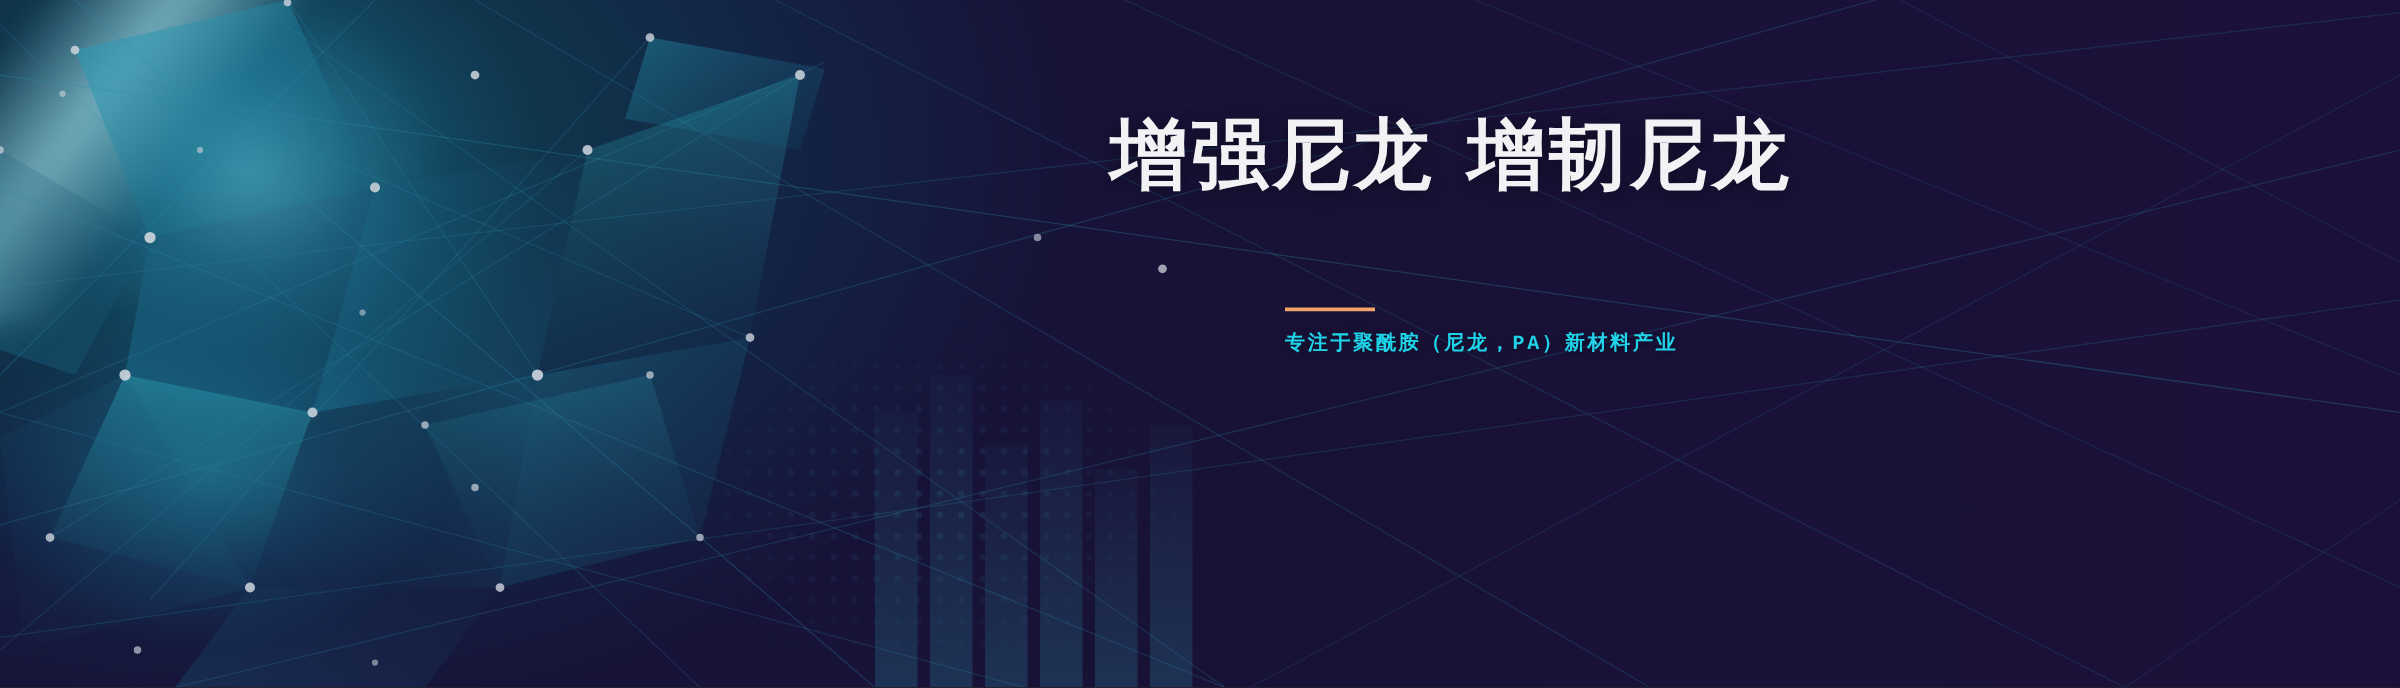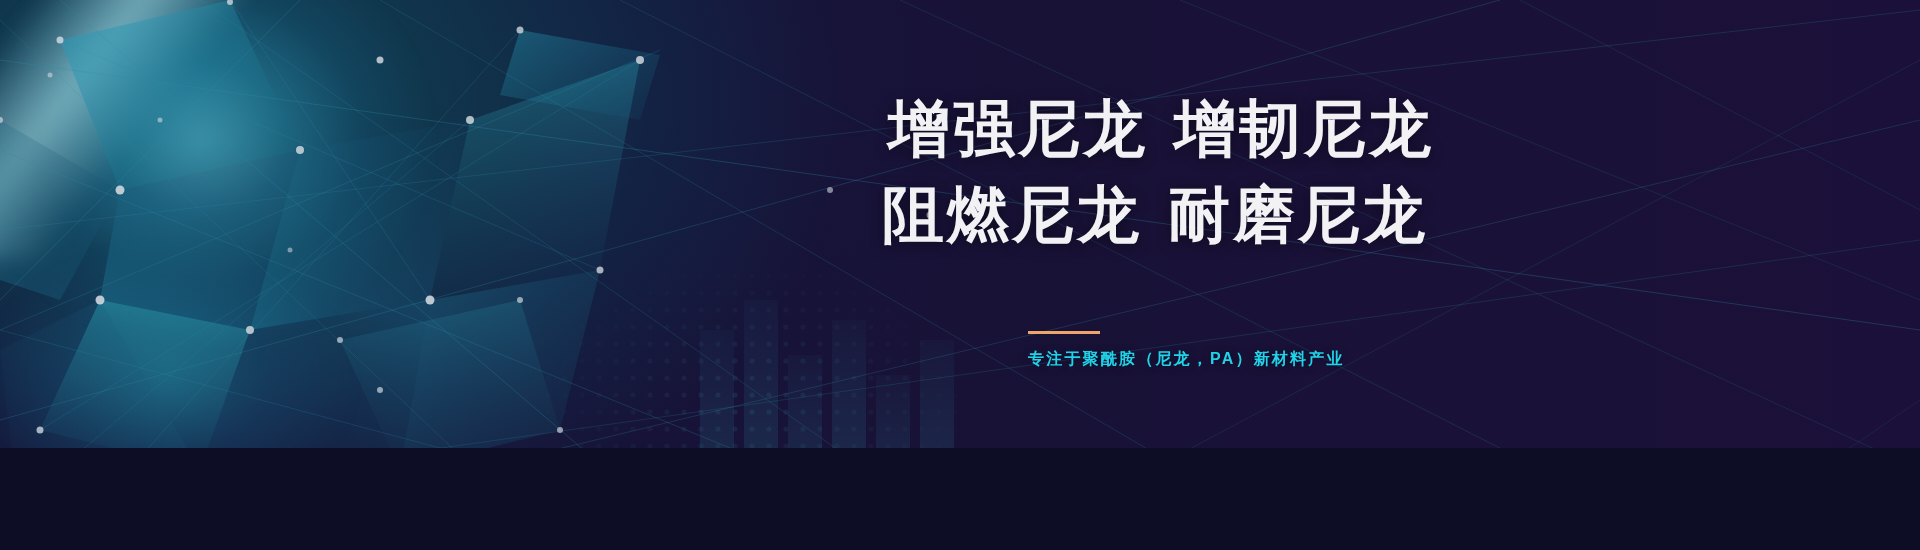--- a/index.html
+++ b/index.html
@@ -5,24 +5,24 @@
   html, body {
     margin: 0;
     padding: 0;
     background: #0d0d26;
   }
   * { box-sizing: border-box; }
 
   .banner {
     position: relative;
     width: 1920px;
-    height: 448px;
+    height: 550px;
     overflow: hidden;
     background: #404040;
-    font-family: Liberation Sans, sans-serif;
+    font-family: Liberation Mono, monospace;
     user-select: none;
   }
 
   
   .bg-base {
     position: absolute;
     inset: 0;
     background:
       radial-gradient(ellipse 900px 620px at 10% 22%, #12455c 0%, #10364c 26%, #132143 52%, #171338 74%, #181236 100%),
       linear-gradient(100deg, #14364f 0%, #17254a 22%, #1a1640 45%, #1a1139 68%, #1b1037 100%);
@@ -227,23 +227,20 @@
       <circle cx="300" cy="530" r="2.5" opacity="0.55"></circle>
     </g>
   </svg>
 
   <div class="content">
 
     <div class="headline headline-1">
       <span>增强尼龙</span><span class="gap"></span><span>增韧尼龙</span>
     </div>
 
-    <div class="headline headline-2">
-      <span>阻燃尼龙</span><span class="gap"></span><span>耐磨尼龙</span>
-    </div>
 
     <div class="divider-wrap">
       <div class="divider"></div>
       <div class="tagline">专注于聚酰胺（尼龙，PA）新材料产业</div>
     </div>
 
   </div>
 </div>
 
 </body></html>

